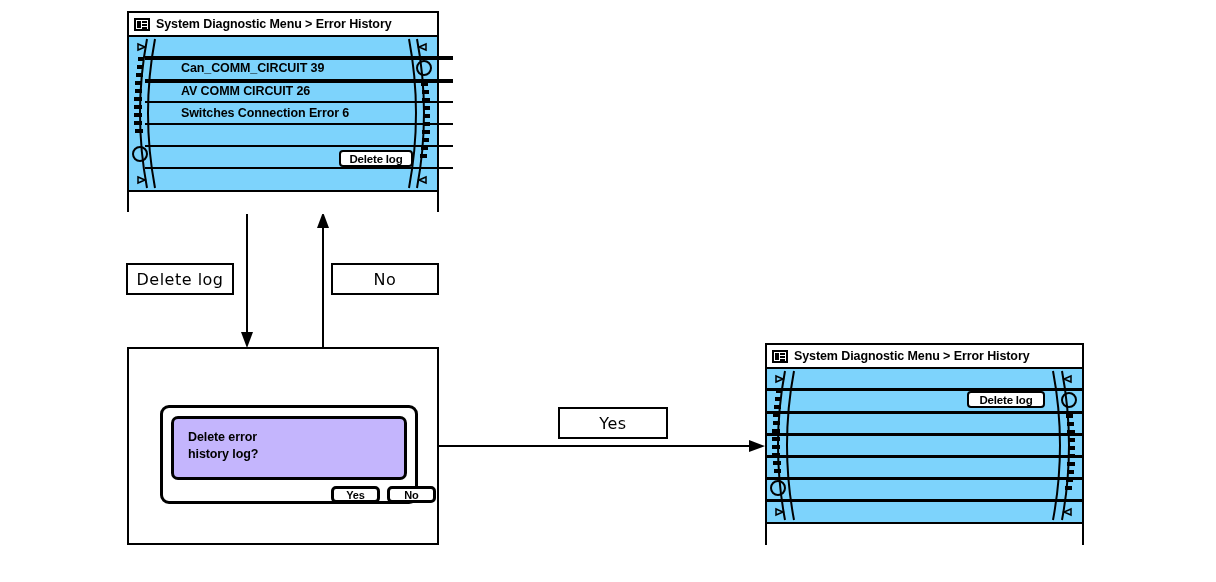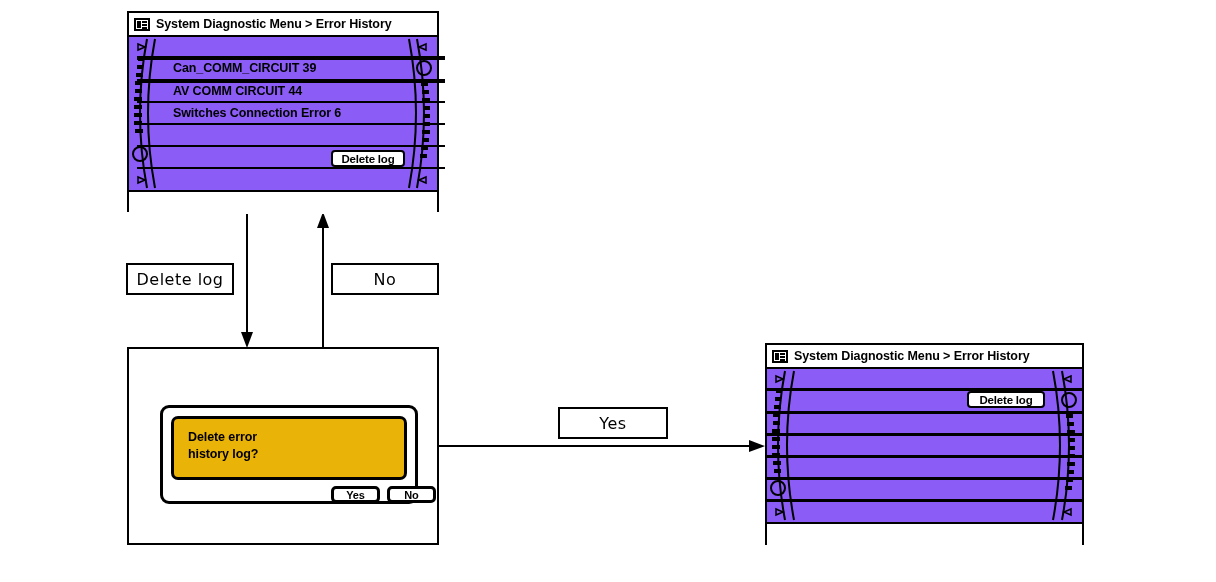--- a/index.html
+++ b/index.html
@@ -26,21 +26,21 @@
     width: 1216px;
     height: 582px;
     pointer-events: none;
   }
   
   .abs { position: absolute; }
 
   
   .screen {
     position: absolute;
-    background: #8b5cf6;
+    background: #7dd3fc;
     border: 2px solid #000000;
     box-sizing: border-box;
   }
   .titlebar {
     position: absolute;
     left: 0; top: 0;
     right: 0;
     height: 24px;
     border-bottom: 2px solid #000;
     box-sizing: border-box;
@@ -154,21 +154,21 @@
     box-sizing: border-box;
   }
   .dialog-inner {
     position: absolute;
     left: 8px;
     top: 8px;
     right: 8px;
     height: 64px;
     border: 3px solid #000;
     border-radius: 7px;
-    background: #eab308;
+    background: #c4b5fd;
     box-sizing: border-box;
   }
   .dialog-text {
     position: absolute;
     left: 14px;
     top: 10px;
     font-size: 12.5px;
     font-weight: bold;
     color: #000;
     line-height: 17px;
@@ -213,31 +213,31 @@
     </g>
   </svg>
 
   <div class="screen" style="left:127px; top:11px; width:312px; height:201px;">
 
     <div class="titlebar">
       <span class="title-icon"></span>
       <span class="title-text">System Diagnostic Menu &gt; Error History</span>
     </div>
 
-    <div class="list-area" style="left:8px; top:24px; width:308px; height:158px;">
+    <div class="list-area" style="left:16px; top:24px; width:308px; height:158px;">
 
       <div class="row-line" style="top:19px;  height:4px;"></div>
       <div class="row-line" style="top:42px;  height:4px;"></div>
       <div class="row-line" style="top:64px;  height:2px;"></div>
       <div class="row-line" style="top:86px;  height:2px;"></div>
       <div class="row-line" style="top:108px; height:2px;"></div>
       <div class="row-line" style="top:130px; height:2px;"></div>
 
       <div class="row-label" style="left:36px; top:24px;">Can_COMM_CIRCUIT 39</div>
-      <div class="row-label" style="left:36px; top:47px;">AV COMM CIRCUIT 44</div>
+      <div class="row-label" style="left:36px; top:47px;">AV COMM CIRCUIT 26</div>
       <div class="row-label" style="left:36px; top:69px;">Switches Connection Error 6</div>
 
       <div class="screen-btn" style="left:194px; top:113px; width:74px; height:17px;">Delete log</div>
     </div>
 
     <svg class="abs" style="left:0; top:24px; width:308px; height:153px;" viewBox="0 0 308 153" xmlns="http://www.w3.org/2000/svg">
 
       <path d="M 18 2 Q 4 76 18 151" fill="none" stroke="#000" stroke-width="2"></path>
       <path d="M 26 2 Q 12 76 26 151" fill="none" stroke="#000" stroke-width="2"></path>
 

